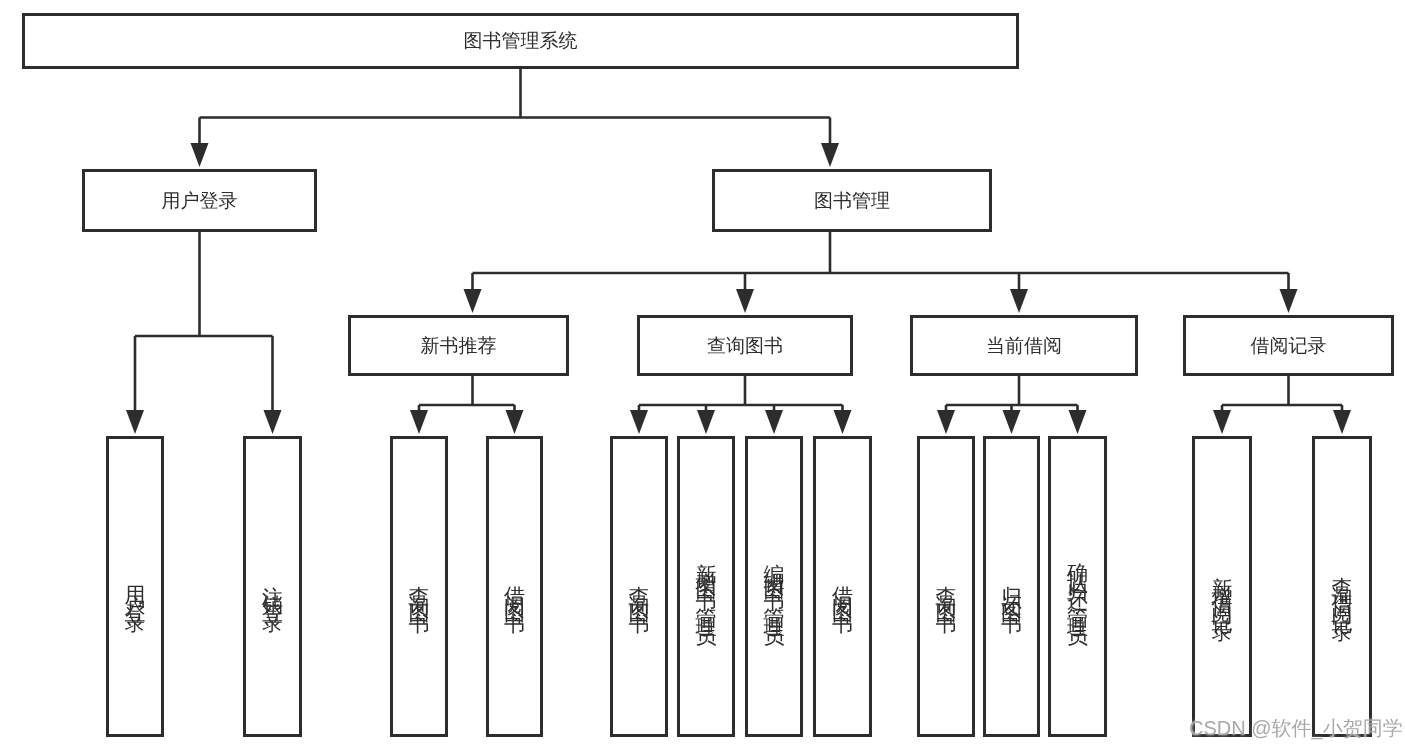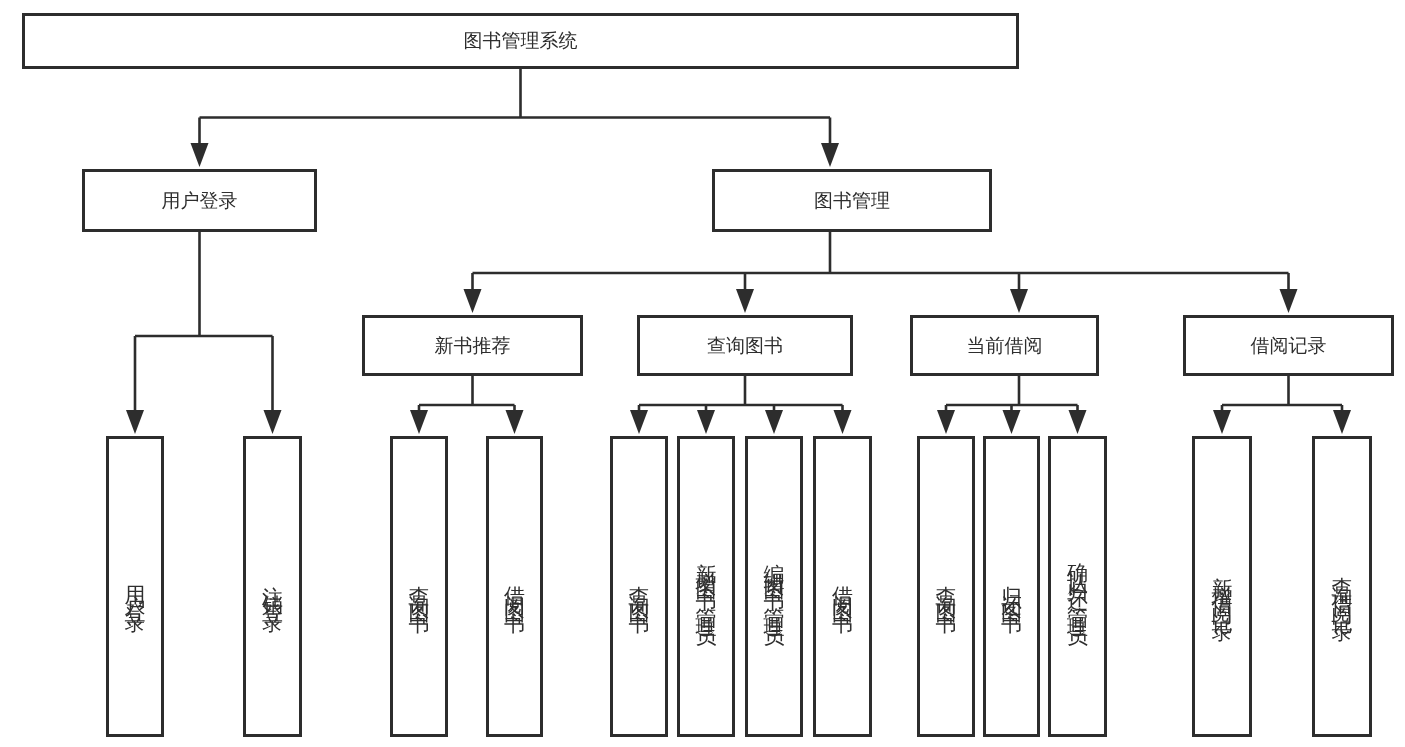--- a/index.html
+++ b/index.html
@@ -74,27 +74,27 @@
     <span>图书管理系统</span>
   </div>
 
   <div class="hbox" style="left:82px;top:169px;width:235px;height:63px">
     <span>用户登录</span>
   </div>
   <div class="hbox" style="left:712px;top:169px;width:280px;height:63px">
     <span>图书管理</span>
   </div>
 
-  <div class="hbox" style="left:362px;top:315px;width:221px;height:61px">
+  <div class="hbox" style="left:348px;top:315px;width:221px;height:61px">
     <span>新书推荐</span>
   </div>
   <div class="hbox" style="left:637px;top:315px;width:216px;height:61px">
     <span>查询图书</span>
   </div>
-  <div class="hbox" style="left:910px;top:315px;width:189px;height:61px">
+  <div class="hbox" style="left:910px;top:315px;width:228px;height:61px">
     <span>当前借阅</span>
   </div>
   <div class="hbox" style="left:1183px;top:315px;width:211px;height:61px">
     <span>借阅记录</span>
   </div>
 
   <div class="vbox" style="left:106px;width:58px">
     <span>用户登录</span>
   </div>
   <div class="vbox" style="left:243px;width:59px">
@@ -131,13 +131,14 @@
     <span>确认归还（管理员）</span>
   </div>
 
   <div class="vbox" style="left:1192px;width:60px">
     <span>新增借阅记录</span>
   </div>
   <div class="vbox" style="left:1312px;width:60px">
     <span>查询借阅记录</span>
   </div>
 
+  <div class="watermark">CSDN @软件_小贺同学</div>
 </div>
 
 </body></html>

